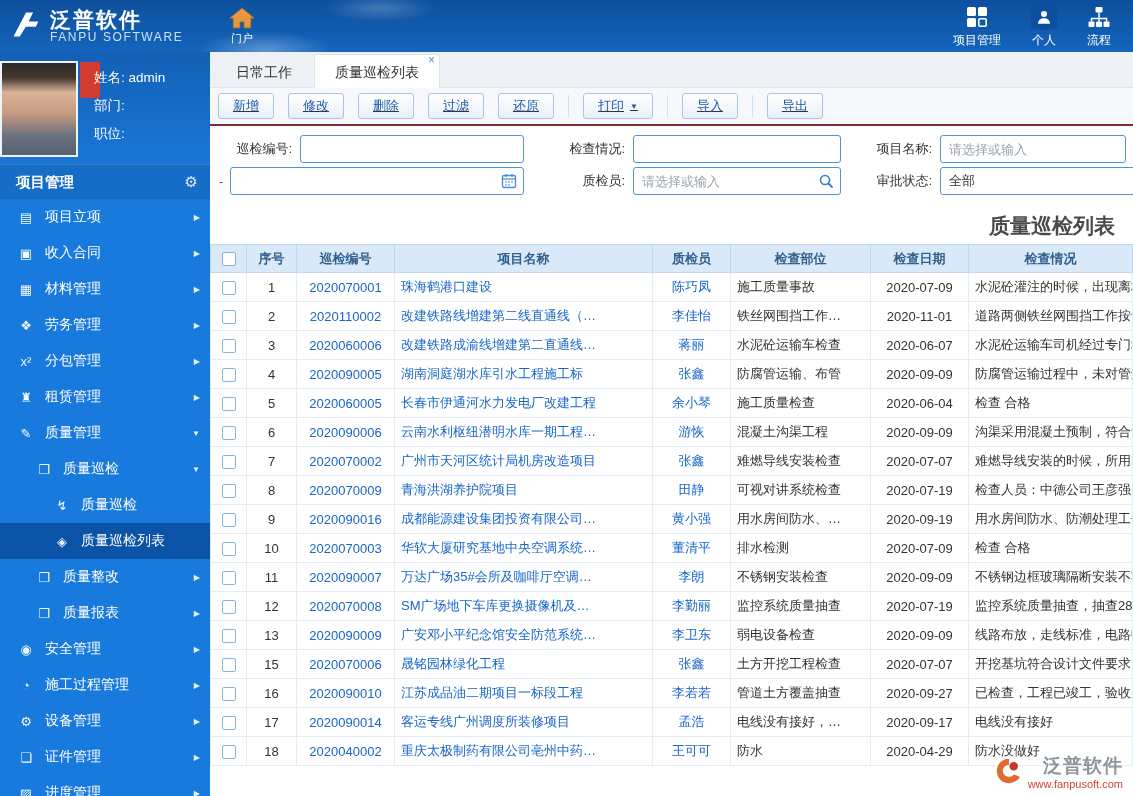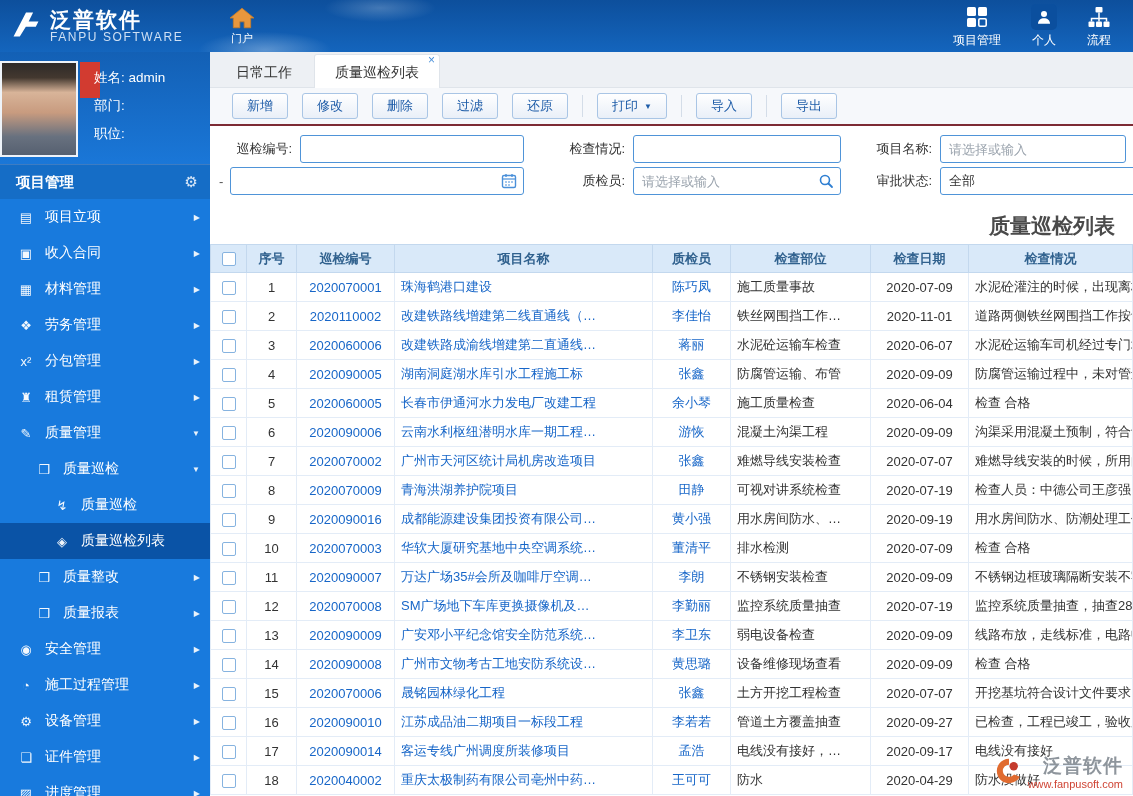--- a/index.html
+++ b/index.html
@@ -44,21 +44,21 @@
   .mi-arrow{position:absolute;right:10px;font-size:8px;opacity:.9;}
 
   
   .main{position:absolute;left:210px;top:52px;right:0;bottom:0;background:#fff;overflow:hidden;}
   .tabbar{height:36px;background:#edf0f4;border-bottom:1px solid #dfe4ea;display:flex;align-items:flex-end;padding-left:6px;}
   .tab{height:30px;line-height:30px;padding:0 20px;font-size:14px;color:#333;position:relative;margin-right:2px;cursor:pointer;}
   .tab.active{background:#fff;height:34px;line-height:34px;border:1px solid #dfe4ea;border-bottom:none;
               border-radius:3px 3px 0 0;margin-bottom:-1px;}
   .tab-close{position:absolute;top:-2px;right:4px;font-size:12px;color:#4a90d9;line-height:14px;cursor:pointer;}
 
-  .toolbar{height:36px;background:#f6f8fb;display:flex;align-items:center;gap:14px;padding-left:22px;}
+  .toolbar{height:36px;background:#f6f8fb;display:flex;align-items:center;gap:14px;padding-left:8px;text-decoration:underline;}
   .tb-btn{height:26px;padding:0 14px;background:linear-gradient(#ffffff,#e9eff8);border:1px solid #a9c5e5;
           border-radius:3px;color:#1e5ca8;font-size:13px;display:flex;align-items:center;gap:6px;cursor:pointer;
           font-family:inherit;}
   .tb-caret{font-size:8px;}
   .tb-sep{width:1px;height:22px;background:#d4dde8;}
   .red-line{height:2px;background:#7d2b34;}
 
   .filters{padding:7px 0;}
   .f-row{display:flex;align-items:center;height:32px;}
   .f-label{text-align:right;padding-right:8px;font-size:13px;color:#333;flex:none;}
@@ -479,30 +479,20 @@
             <td class="c">13</td>
             <td class="c link">2020090009</td>
             <td class="link">广安邓小平纪念馆安全防范系统…</td>
             <td class="c link">李卫东</td>
             <td>弱电设备检查</td>
             <td class="c">2020-09-09</td>
             <td>线路布放，走线标准，电路畅通</td>
           </tr>
           <tr class="row">
             <td class="c"><input class="cb" type="checkbox" style=""></td>
-            <td class="c">14</td>
-            <td class="c link">2020090008</td>
-            <td class="link">广州市文物考古工地安防系统设…</td>
-            <td class="c link">黄思璐</td>
-            <td>设备维修现场查看</td>
-            <td class="c">2020-09-09</td>
-            <td>检查 合格</td>
-          </tr>
-          <tr class="row">
-            <td class="c"><input class="cb" type="checkbox" style=""></td>
             <td class="c">15</td>
             <td class="c link">2020070006</td>
             <td class="link">晟铭园林绿化工程</td>
             <td class="c link">张鑫</td>
             <td>土方开挖工程检查</td>
             <td class="c">2020-07-07</td>
             <td>开挖基坑符合设计文件要求、…</td>
           </tr>
           <tr class="row">
             <td class="c"><input class="cb" type="checkbox" style=""></td>

